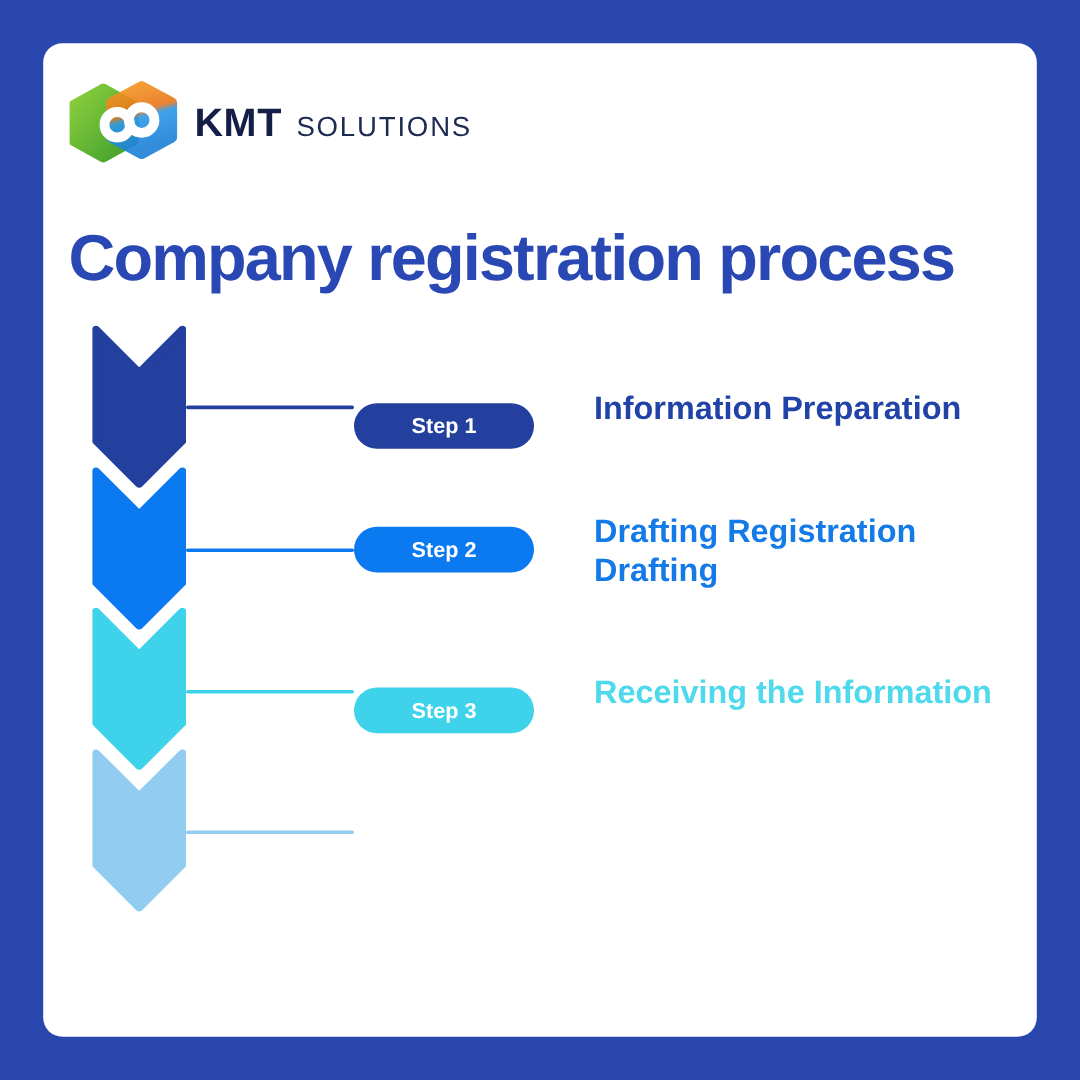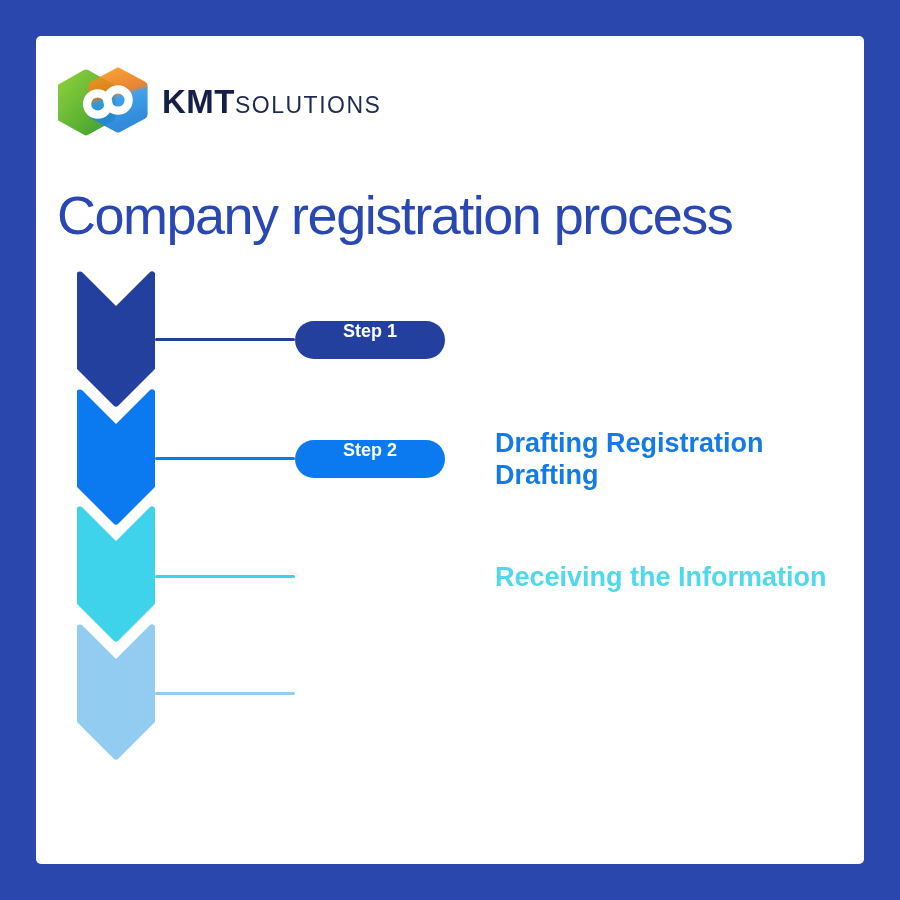--- a/index.html
+++ b/index.html
@@ -7,45 +7,45 @@
     width: 900px; height: 900px;
     background: #2A47AE;
     font-family: "Liberation Sans", sans-serif;
     position: relative;
     overflow: hidden;
   }
   .card {
     position: absolute;
     left: 36px; top: 36px; right: 36px; bottom: 36px;
     background: #ffffff;
-    border-radius: 5px;
+    border-radius: 16px;
   }
   
   .logo {
     position: absolute; left: 22px; top: 30px;
     display: flex; align-items: center;
   }
   .brandtext { display: flex; align-items: baseline; margin-left: 12px; }
   .kmt { font-size: 33px; font-weight: 800; color: #141E47; letter-spacing: .5px; }
-  .sol { font-size: 23px; font-weight: 400; color: #1D2A52; letter-spacing: 1.5px; }
+  .sol { font-size: 23px; font-weight: 400; color: #1D2A52; letter-spacing: 1.5px; margin-left: 12px; }
   
   .title {
     position: absolute; left: 21px; top: 148px;
     margin: 0; width: 820px;
-    font-size: 54px; font-weight: 400; letter-spacing: -1.5px;
+    font-size: 54px; font-weight: 700; letter-spacing: -1.5px;
     color: #2948B4; white-space: nowrap;
   }
   
   .step { position: absolute; inset: 0; pointer-events: none; }
   .chevron { position: absolute; left: 41px; width: 78px; height: 136px; color: var(--c); }
   .connector { position: absolute; left: 119px; width: 140px; height: 3px; background: var(--c); border-radius: 2px; }
   .pill {
     position: absolute; left: 259px; width: 150px; height: 38px;
     background: var(--c); border-radius: 19px;
-    display: flex; justify-content: center;
+    display: flex; align-items: center; justify-content: center; margin-top: 15px;
   }
   .pill span { color: #ffffff; font-size: 18px; font-weight: 700; }
   .heading {
     position: absolute; left: 459px; width: 345px;
     font-size: 27px; line-height: 32px; font-weight: 700;
     color: var(--tc);
   }
 </style>
 </head>
 <body style="background: rgb(42, 71, 174);">
@@ -80,38 +80,42 @@
   <h1 class="title">Company registration process</h1>
 
   <div class="step" style="--c: #24409E; --tc: #2143A8;">
     <svg class="chevron" style="top:235px" viewBox="0 0 78 136">
       <polygon points="3,4 39,40 75,4 75,96 39,132 3,96" fill="currentColor" stroke="currentColor" stroke-width="7" stroke-linejoin="round"></polygon>
     </svg>
     <div class="connector" style="top:302px"></div>
     <div class="pill" style="top:285px">
       <span>Step 1</span>
     </div>
+    <div class="heading" style="top:288px">Information Preparation</div>
   </div>
 
   <div class="step" style="--c: #0B79F0; --tc: #137AE8;">
     <svg class="chevron" style="top:353px" viewBox="0 0 78 136">
       <polygon points="3,4 39,40 75,4 75,96 39,132 3,96" fill="currentColor" stroke="currentColor" stroke-width="7" stroke-linejoin="round"></polygon>
     </svg>
     <div class="connector" style="top:421px"></div>
-    <div class="pill" style="top:404px">
+    <div class="pill" style="top:388px">
       <span>Step 2</span>
     </div>
     <div class="heading" style="top:391px">Drafting Registration Drafting</div>
   </div>
 
   <div class="step" style="--c: #3ED3EA; --tc: #4ED9EC;">
     <svg class="chevron" style="top:470px" viewBox="0 0 78 136">
       <polygon points="3,4 39,40 75,4 75,96 39,132 3,96" fill="currentColor" stroke="currentColor" stroke-width="7" stroke-linejoin="round"></polygon>
     </svg>
     <div class="connector" style="top:539px"></div>
+    <div class="pill" style="top:522px">
+      <span>Step 3</span>
+    </div>
     <div class="heading" style="top:525px">Receiving the Information</div>
   </div>
 
   <div class="step" style="--c: #92CCF1; --tc: #9BD1F4;">
     <svg class="chevron" style="top:588px" viewBox="0 0 78 136">
       <polygon points="3,4 39,40 75,4 75,96 39,132 3,96" fill="currentColor" stroke="currentColor" stroke-width="7" stroke-linejoin="round"></polygon>
     </svg>
     <div class="connector" style="top:656px"></div>
   </div>
 

